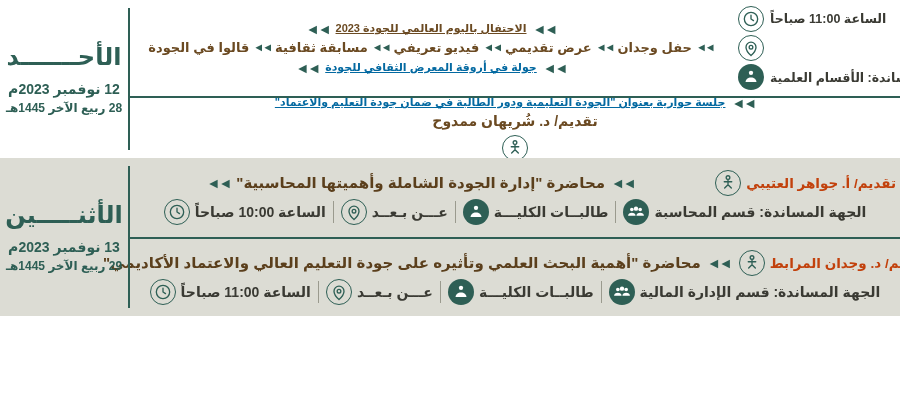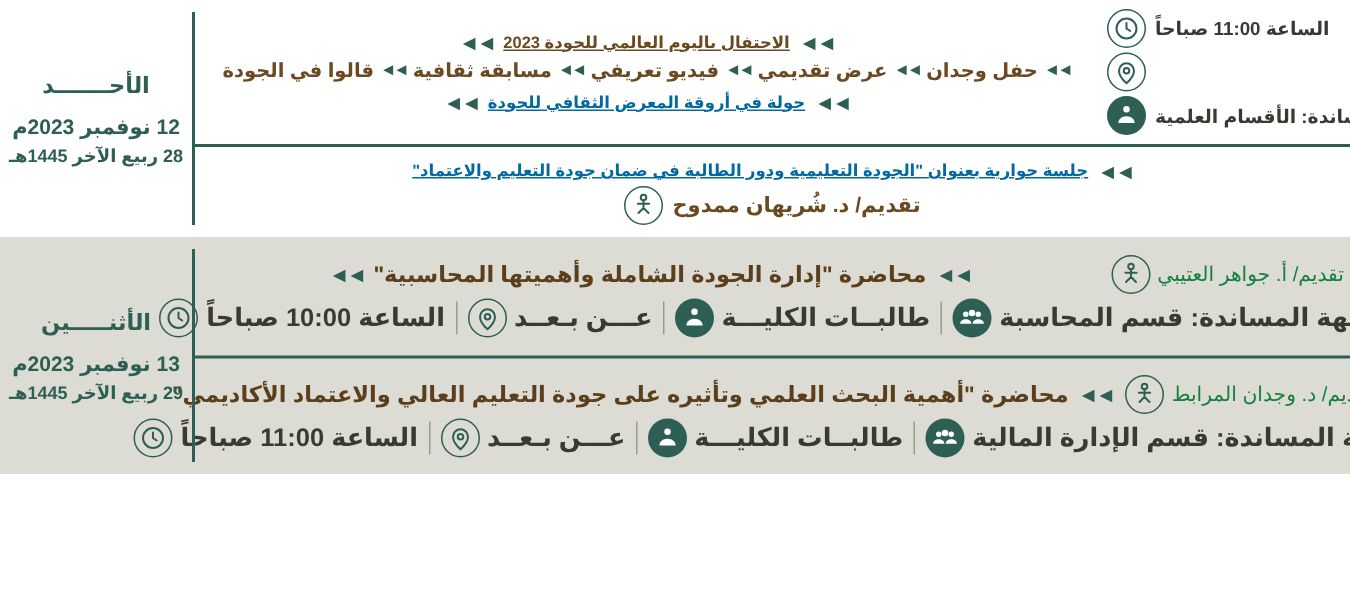--- a/index.html
+++ b/index.html
@@ -39,21 +39,21 @@
     flex: 0 0 128px;
     display: flex;
     flex-direction: column;
     align-items: center;
     justify-content: center;
     text-align: center;
     color: #2e5f55;
     padding: 4px 2px;
   }
   .date-col .dayname {
-    font-size: 15px;
+    font-size: 24px;
     font-weight: bold;
     letter-spacing: 3px;
     color: #2e5f55;
     margin-bottom: 10px;
     white-space: nowrap;
   }
   .date-col .gdate {
     font-size: 14px;
     font-weight: bold;
     color: #2e5f55;
@@ -116,21 +116,21 @@
     margin-top: 3px;
   }
   .meta-item {
     display: flex;
     align-items: center;
     gap: 5px;
     padding: 0 7px;
     white-space: nowrap;
   }
   .meta-item .txt {
-    font-size: 17px;
+    font-size: 14px;
     font-weight: bold;
     color: #3a3a33;
     letter-spacing: 0.5px;
   }
 
   .sep-v {
     width: 1px;
     height: 22px;
     background: #9a9a8e;
     flex: 0 0 1px;
@@ -226,20 +226,21 @@
     border-top: 2px solid #2e5f55;
     padding: 0 6px;
   }
   .presenter-row {
     display: flex;
     align-items: center;
     justify-content: center;
     gap: 6px;
     margin-top: 3px;
     white-space: nowrap;
+    flex-direction: column;
   }
   .presenter-row .txt {
     font-size: 14px;
     font-weight: bold;
     color: #6b4a22;
   }
 
   
   .m-event {
     flex: 1 1 50%;
@@ -259,22 +260,22 @@
     white-space: nowrap;
   }
   .m-presenter {
     display: flex;
     align-items: center;
     gap: 5px;
     white-space: nowrap;
   }
   .m-presenter .txt {
     font-size: 13.5px;
-    font-weight: normal;
-    color: #15803d;
+    font-weight: bold;
+    color: #c2410c;
     text-align: right;
   }
   .m-title {
     font-size: 15px;
     font-weight: bold;
     color: #5b3f1c;
     white-space: nowrap;
   }
   .grow { flex: 1 1 auto; }
 </style>

